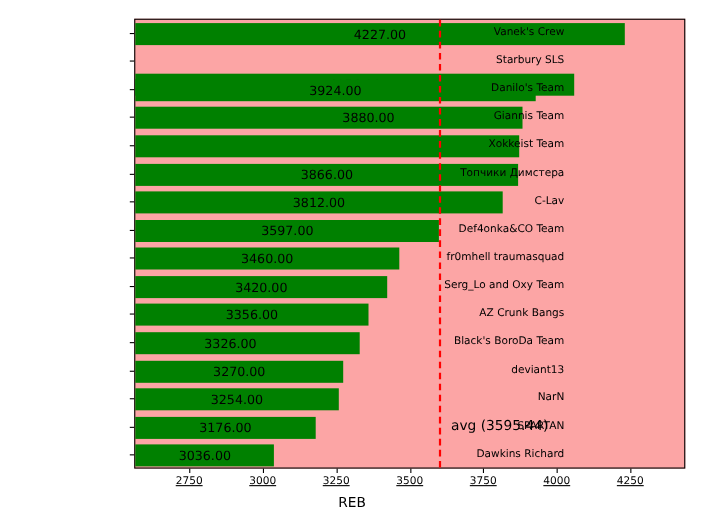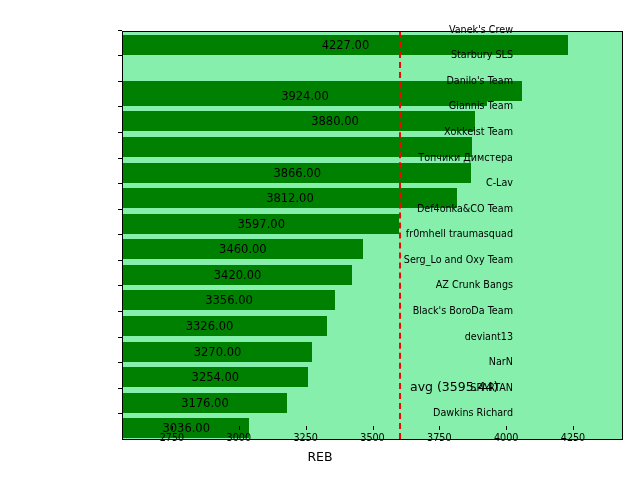--- a/index.html
+++ b/index.html
@@ -19,26 +19,26 @@
     position: relative;
     width: 640px;
     height: 480px;
     background: #ffffff;
   }
 
   
   #plot-area {
     position: absolute;
     left: 122px;
-    top: 31px;
+    top: 17px;
     width: 501px;
     height: 409px;
     border: 1.1px solid #000000;
     box-sizing: border-box;
-    background: #86efac;
+    background: #fca5a5;
     overflow: visible;
   }
 
   
   #bars-layer {
     position: absolute;
     left: 0;
     top: 0;
     width: 100%;
     height: 100%;
@@ -111,20 +111,21 @@
   }
   .xtick-label {
     position: absolute;
     top: 432px;
     width: 60px;
     margin-left: -30px;
     text-align: center;
     font-size: 9.6px;
     color: #000000;
     white-space: nowrap;
+    text-decoration: underline;
   }
   #xaxis-title {
     position: absolute;
     top: 449px;
     left: 0;
     width: 640px;
     text-align: center;
     font-size: 12.5px;
     color: #000000;
   }

